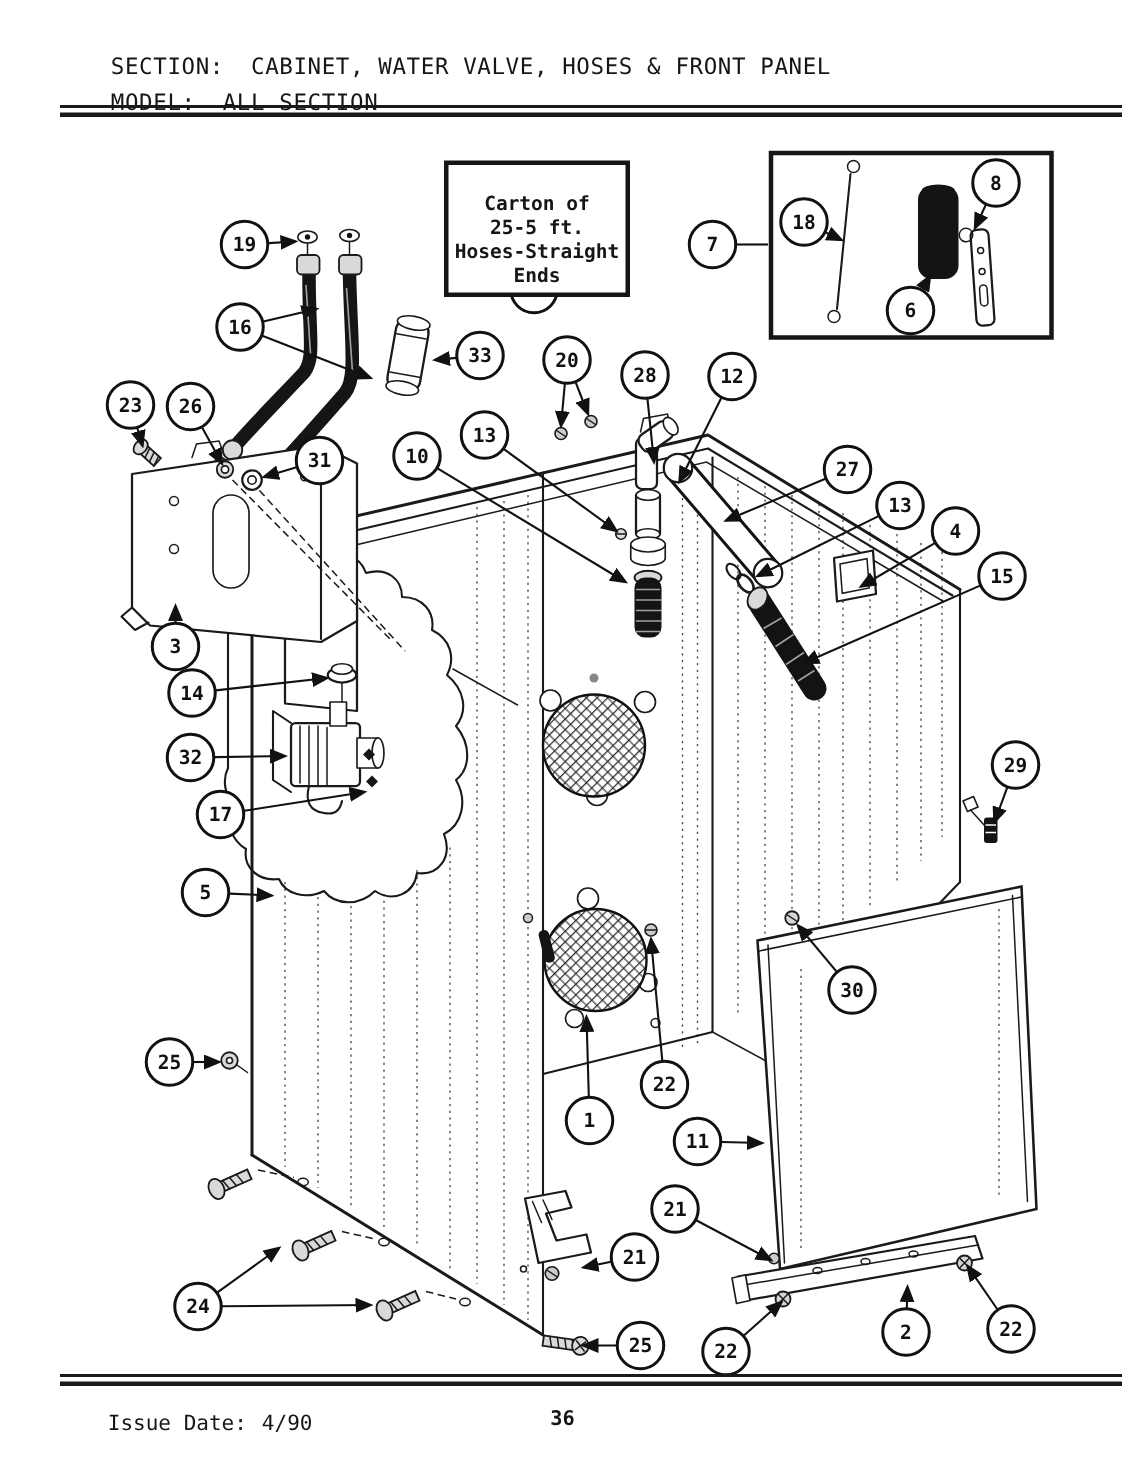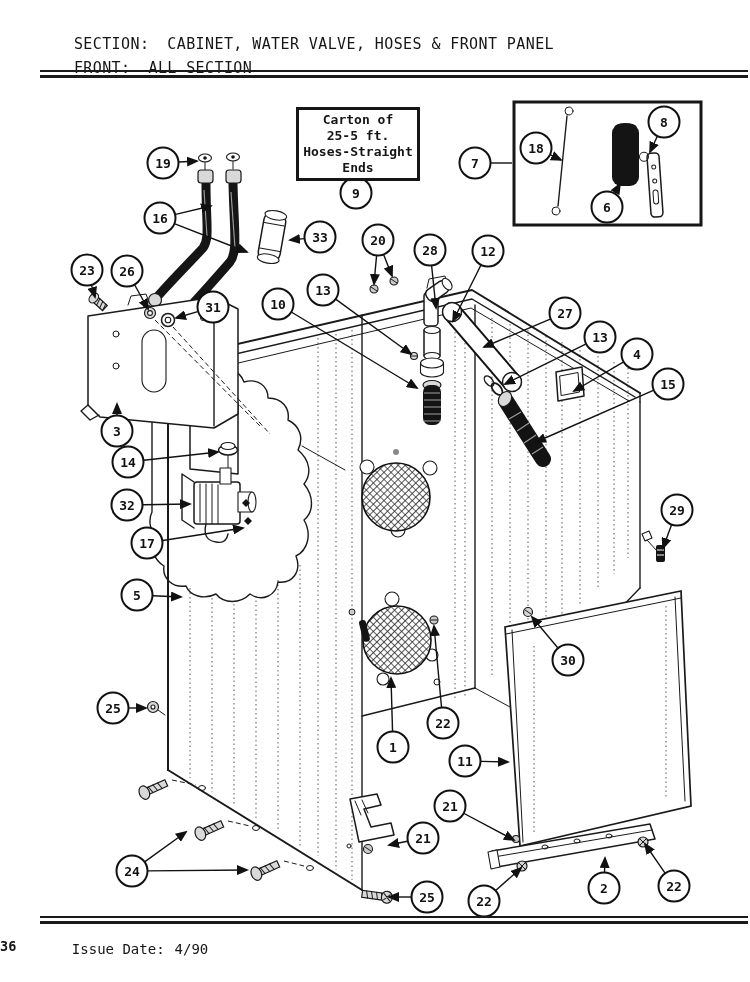--- a/index.html
+++ b/index.html
@@ -3,24 +3,24 @@
 <meta charset="utf-8">
 <style>
   html,body{margin:0;padding:0}
   body{width:750px;height:982px;position:relative;background:#fff;
        font-family:"DejaVu Sans Mono",monospace;color:#161616;overflow:hidden}
   .hdr-line{position:absolute;left:55px;font-weight:normal;font-size:15px;letter-spacing:.4px;white-space:pre}
   .hdr-line .val{margin-left:18px}
   .rule{position:absolute;left:40px;width:708px;background:#1a1a1a}
   .carton{position:absolute;left:296px;top:107px;width:118px;height:66px;
           border:3px solid #161616;font-weight:bold;font-size:13px;line-height:16px;
-          text-align:center;white-space:pre-line;padding-top:2px;background:#fff}
+          text-align:center;white-space:pre-line;padding-top:19px;background:#fff}
   .footer-line{position:absolute;left:55px;top:925px;font-weight:normal;font-size:14px;white-space:pre}
   .footer-line .val{margin-left:10px}
-  .pagenum{position:absolute;left:0;top:938px;width:750px;text-align:left;
+  .pagenum{position:absolute;left:0;top:938px;width:750px;text-align:center;
            font-weight:bold;font-size:13.5px}
   svg{position:absolute;left:0;top:0}
   .ln{fill:none;stroke:#1a1a1a;stroke-width:1.4;stroke-linecap:round;stroke-linejoin:round}
   .ln1{fill:none;stroke:#1a1a1a;stroke-width:1;stroke-linecap:round}
   .ln2{fill:none;stroke:#1a1a1a;stroke-width:2;stroke-linecap:round;stroke-linejoin:round}
   .w{fill:#fff;stroke:#1a1a1a;stroke-width:1.5;stroke-linejoin:round}
   .w1{fill:#fff;stroke:#1a1a1a;stroke-width:1.1;stroke-linejoin:round}
   .g1{fill:#d9d9d9;stroke:#1a1a1a;stroke-width:1.2}
   .blk{fill:#141414;stroke:none}
   .shade{stroke:#4a4a4a;stroke-width:.9;stroke-dasharray:1.5 3;fill:none}
@@ -528,21 +528,21 @@
       <line x1="657.233832554702" y1="136.49893023992425" x2="650" y2="152" class="callout-line" marker-end="url(#arrow)"></line>
       <circle cx="664" cy="122" r="15.5" class="callout-circle"></circle>
       <text x="664" y="126.5" class="callout-num">8</text>
     </g>
   </svg>
 
 <div class="hdr-line" style="top:17px">
   <span>SECTION:</span><span class="val">CABINET, WATER VALVE, HOSES &amp; FRONT PANEL</span>
 </div>
 <div class="hdr-line" style="top:41px">
-  <span>FRONT:</span><span class="val">ALL SECTION</span>
+  <span>MODEL:</span><span class="val">ALL SECTION</span>
 </div>
 <div class="rule" style="top:70px;height:2px"></div>
 <div class="rule" style="top:75px;height:3px"></div>
 
 <div class="carton">Carton of
 25-5 ft.
 Hoses-Straight
 Ends</div>
 
 <div class="rule" style="top:916px;height:1.5px"></div>

